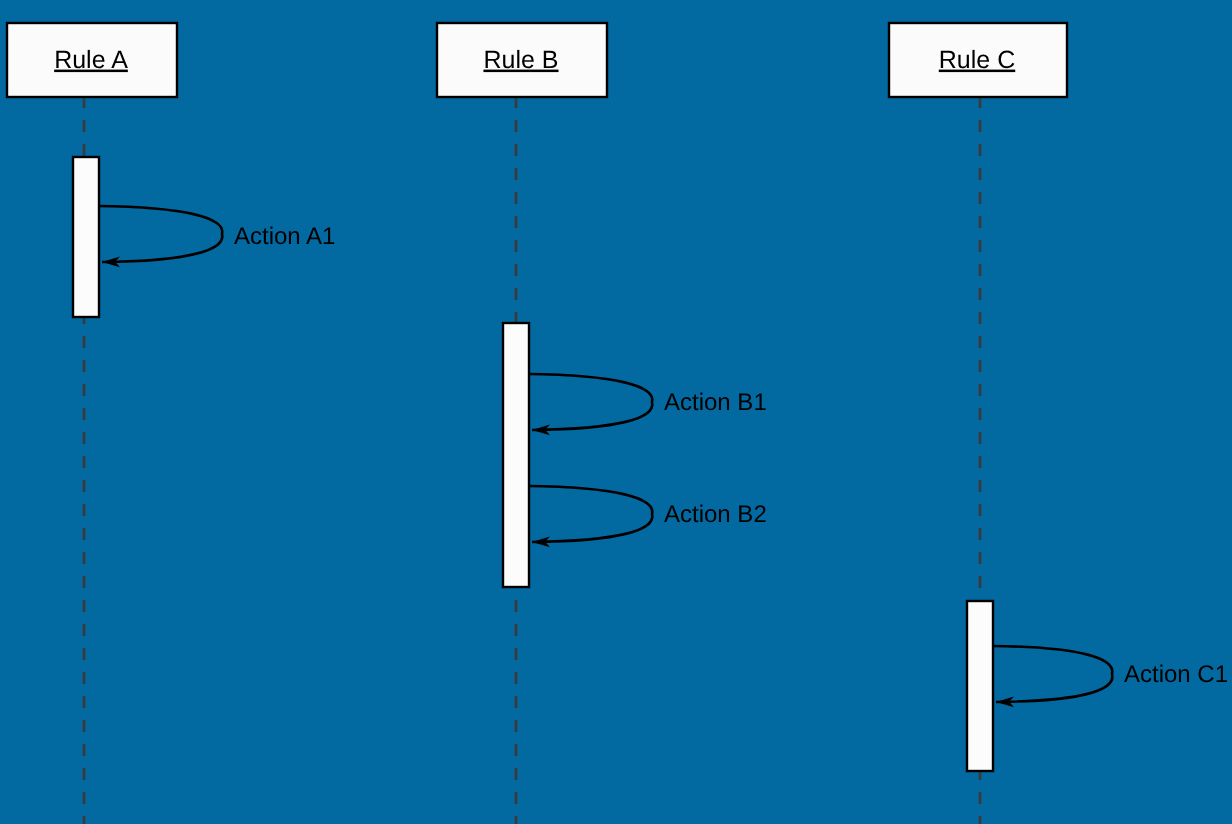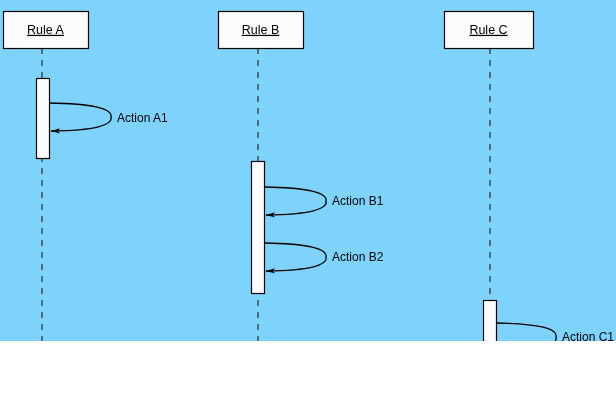--- a/index.html
+++ b/index.html
@@ -7,22 +7,22 @@
     margin: 0;
     padding: 0;
     background: #ffffff;
   }
   body {
     font-family: "Liberation Sans", sans-serif;
   }
   #diagram-canvas {
     position: relative;
     width: 616px;
-    height: 341px;
-    background: #7dd3fc;
+    height: 412px;
+    background: #0369a1;
     overflow: hidden;
   }
   #diagram-svg {
     position: absolute;
     top: 0;
     left: 0;
     width: 616px;
     height: 412px;
     display: block;
   }

